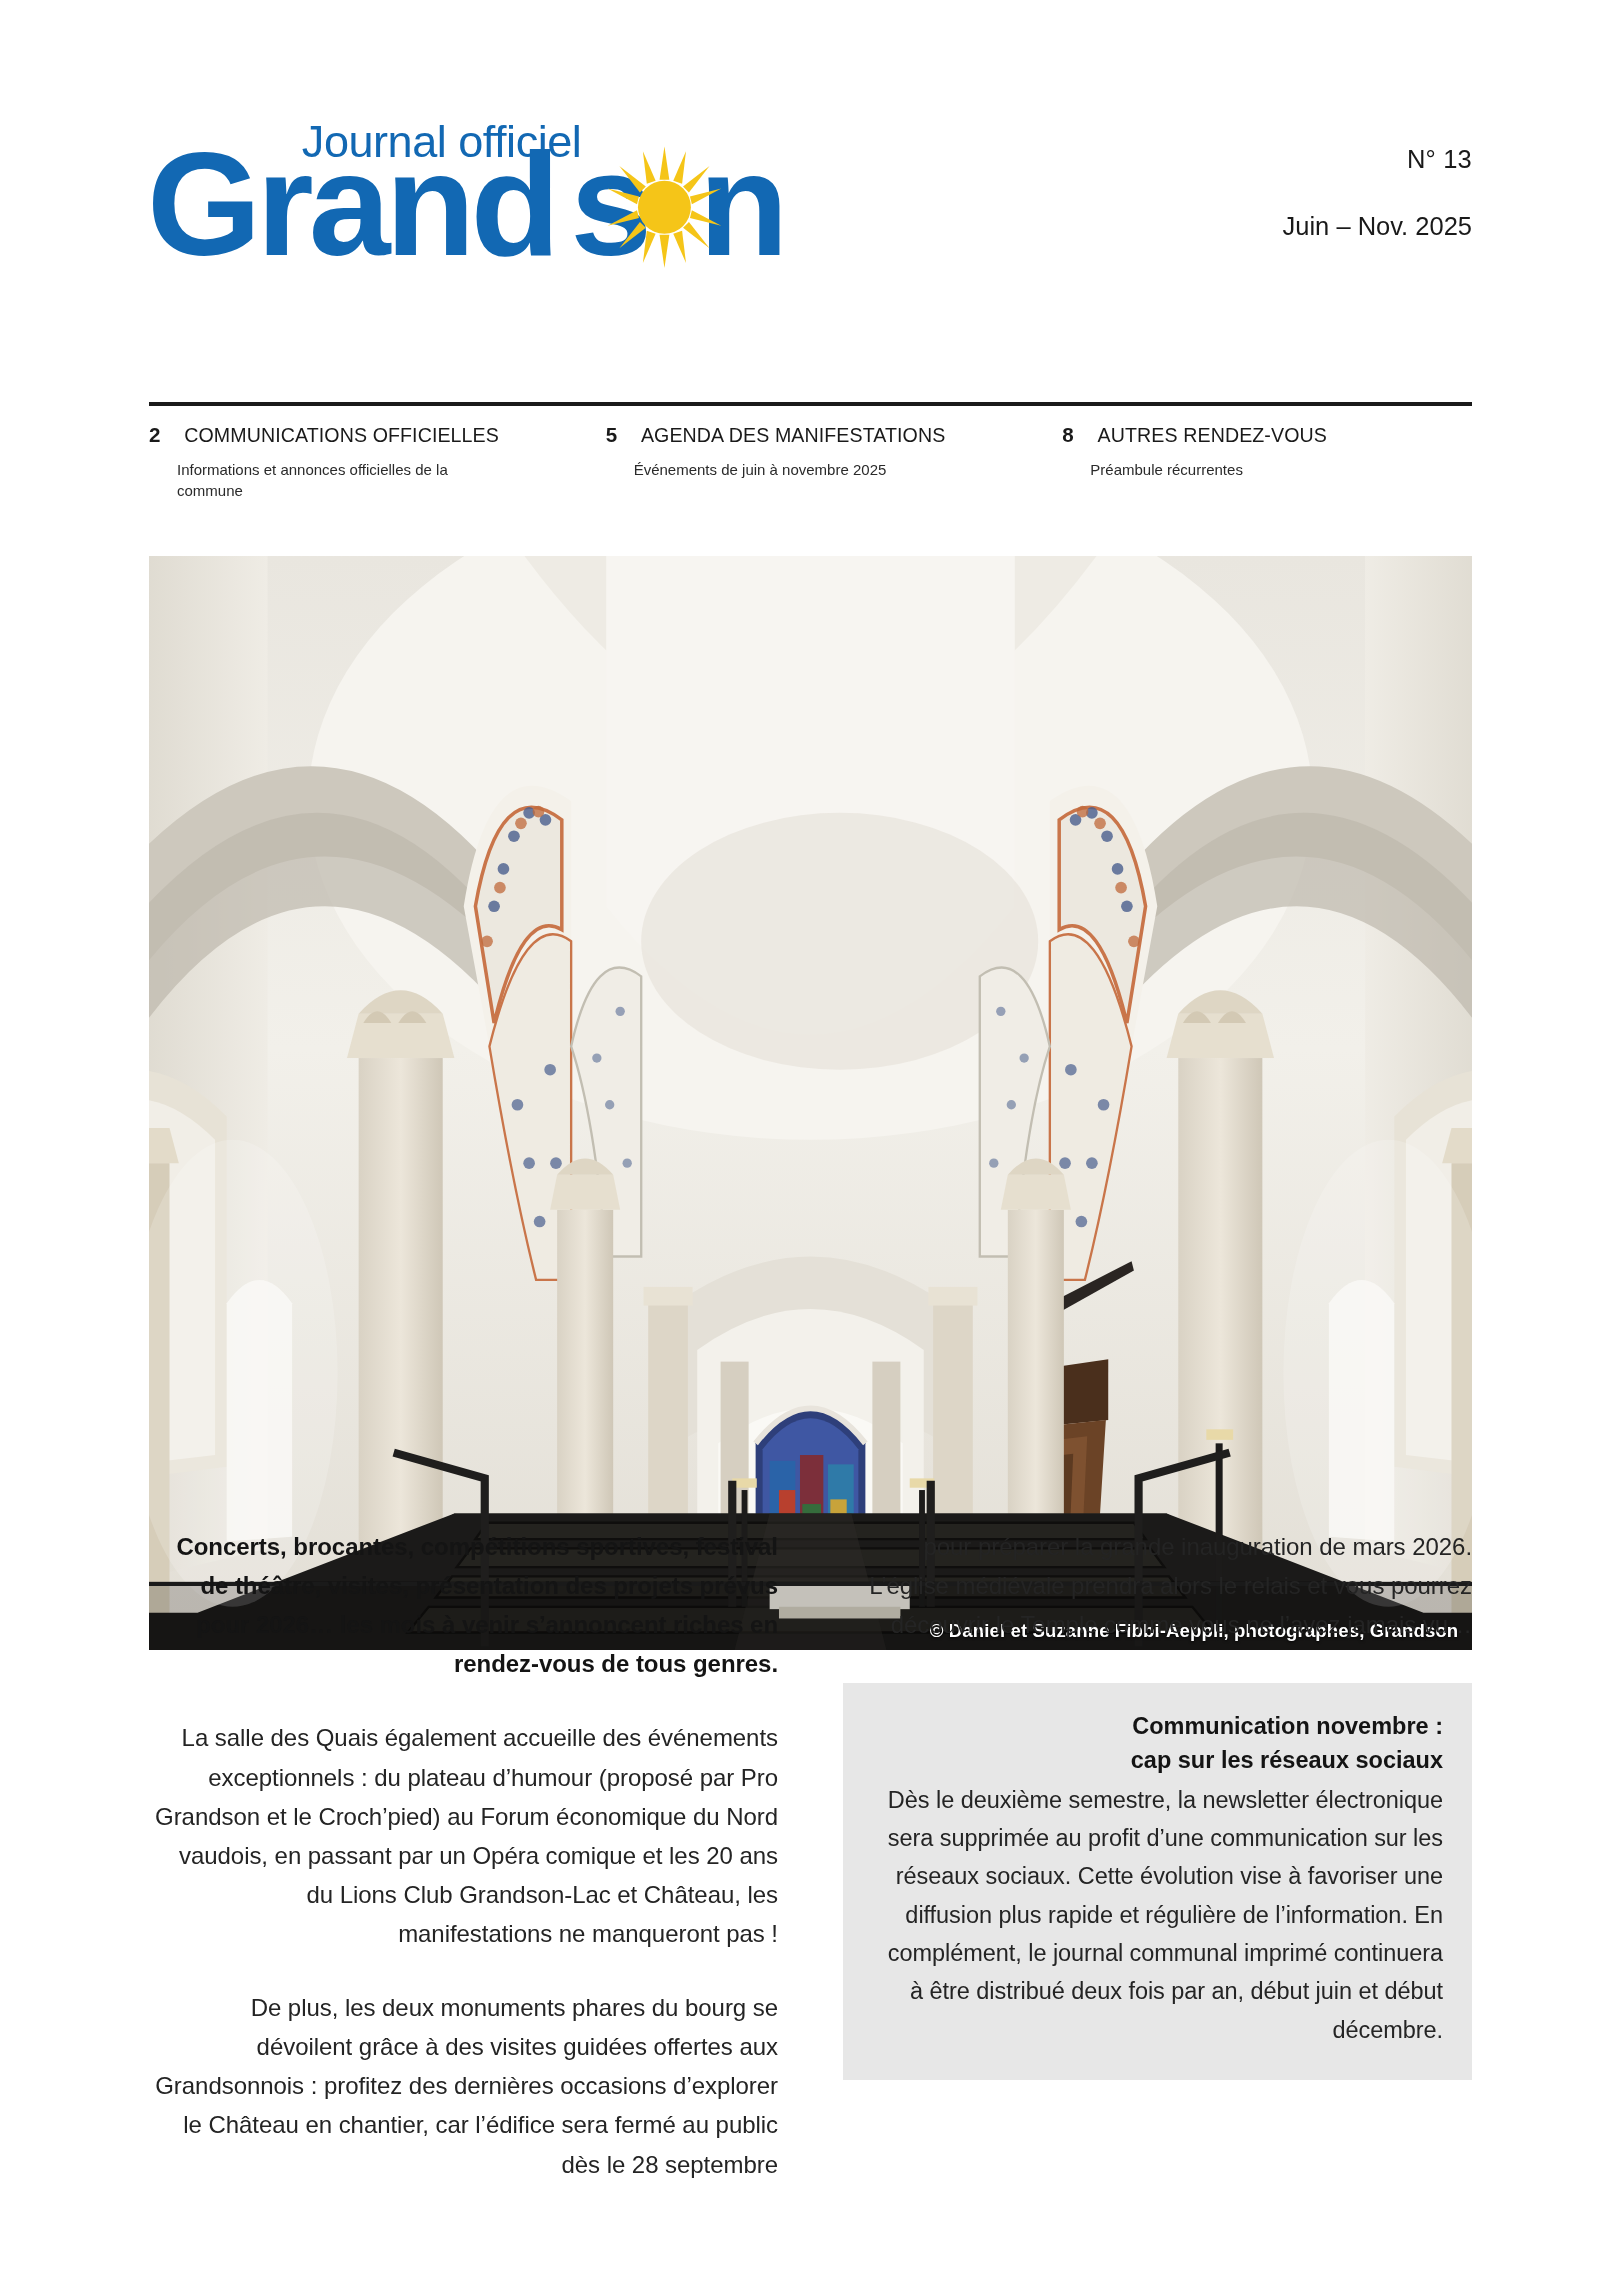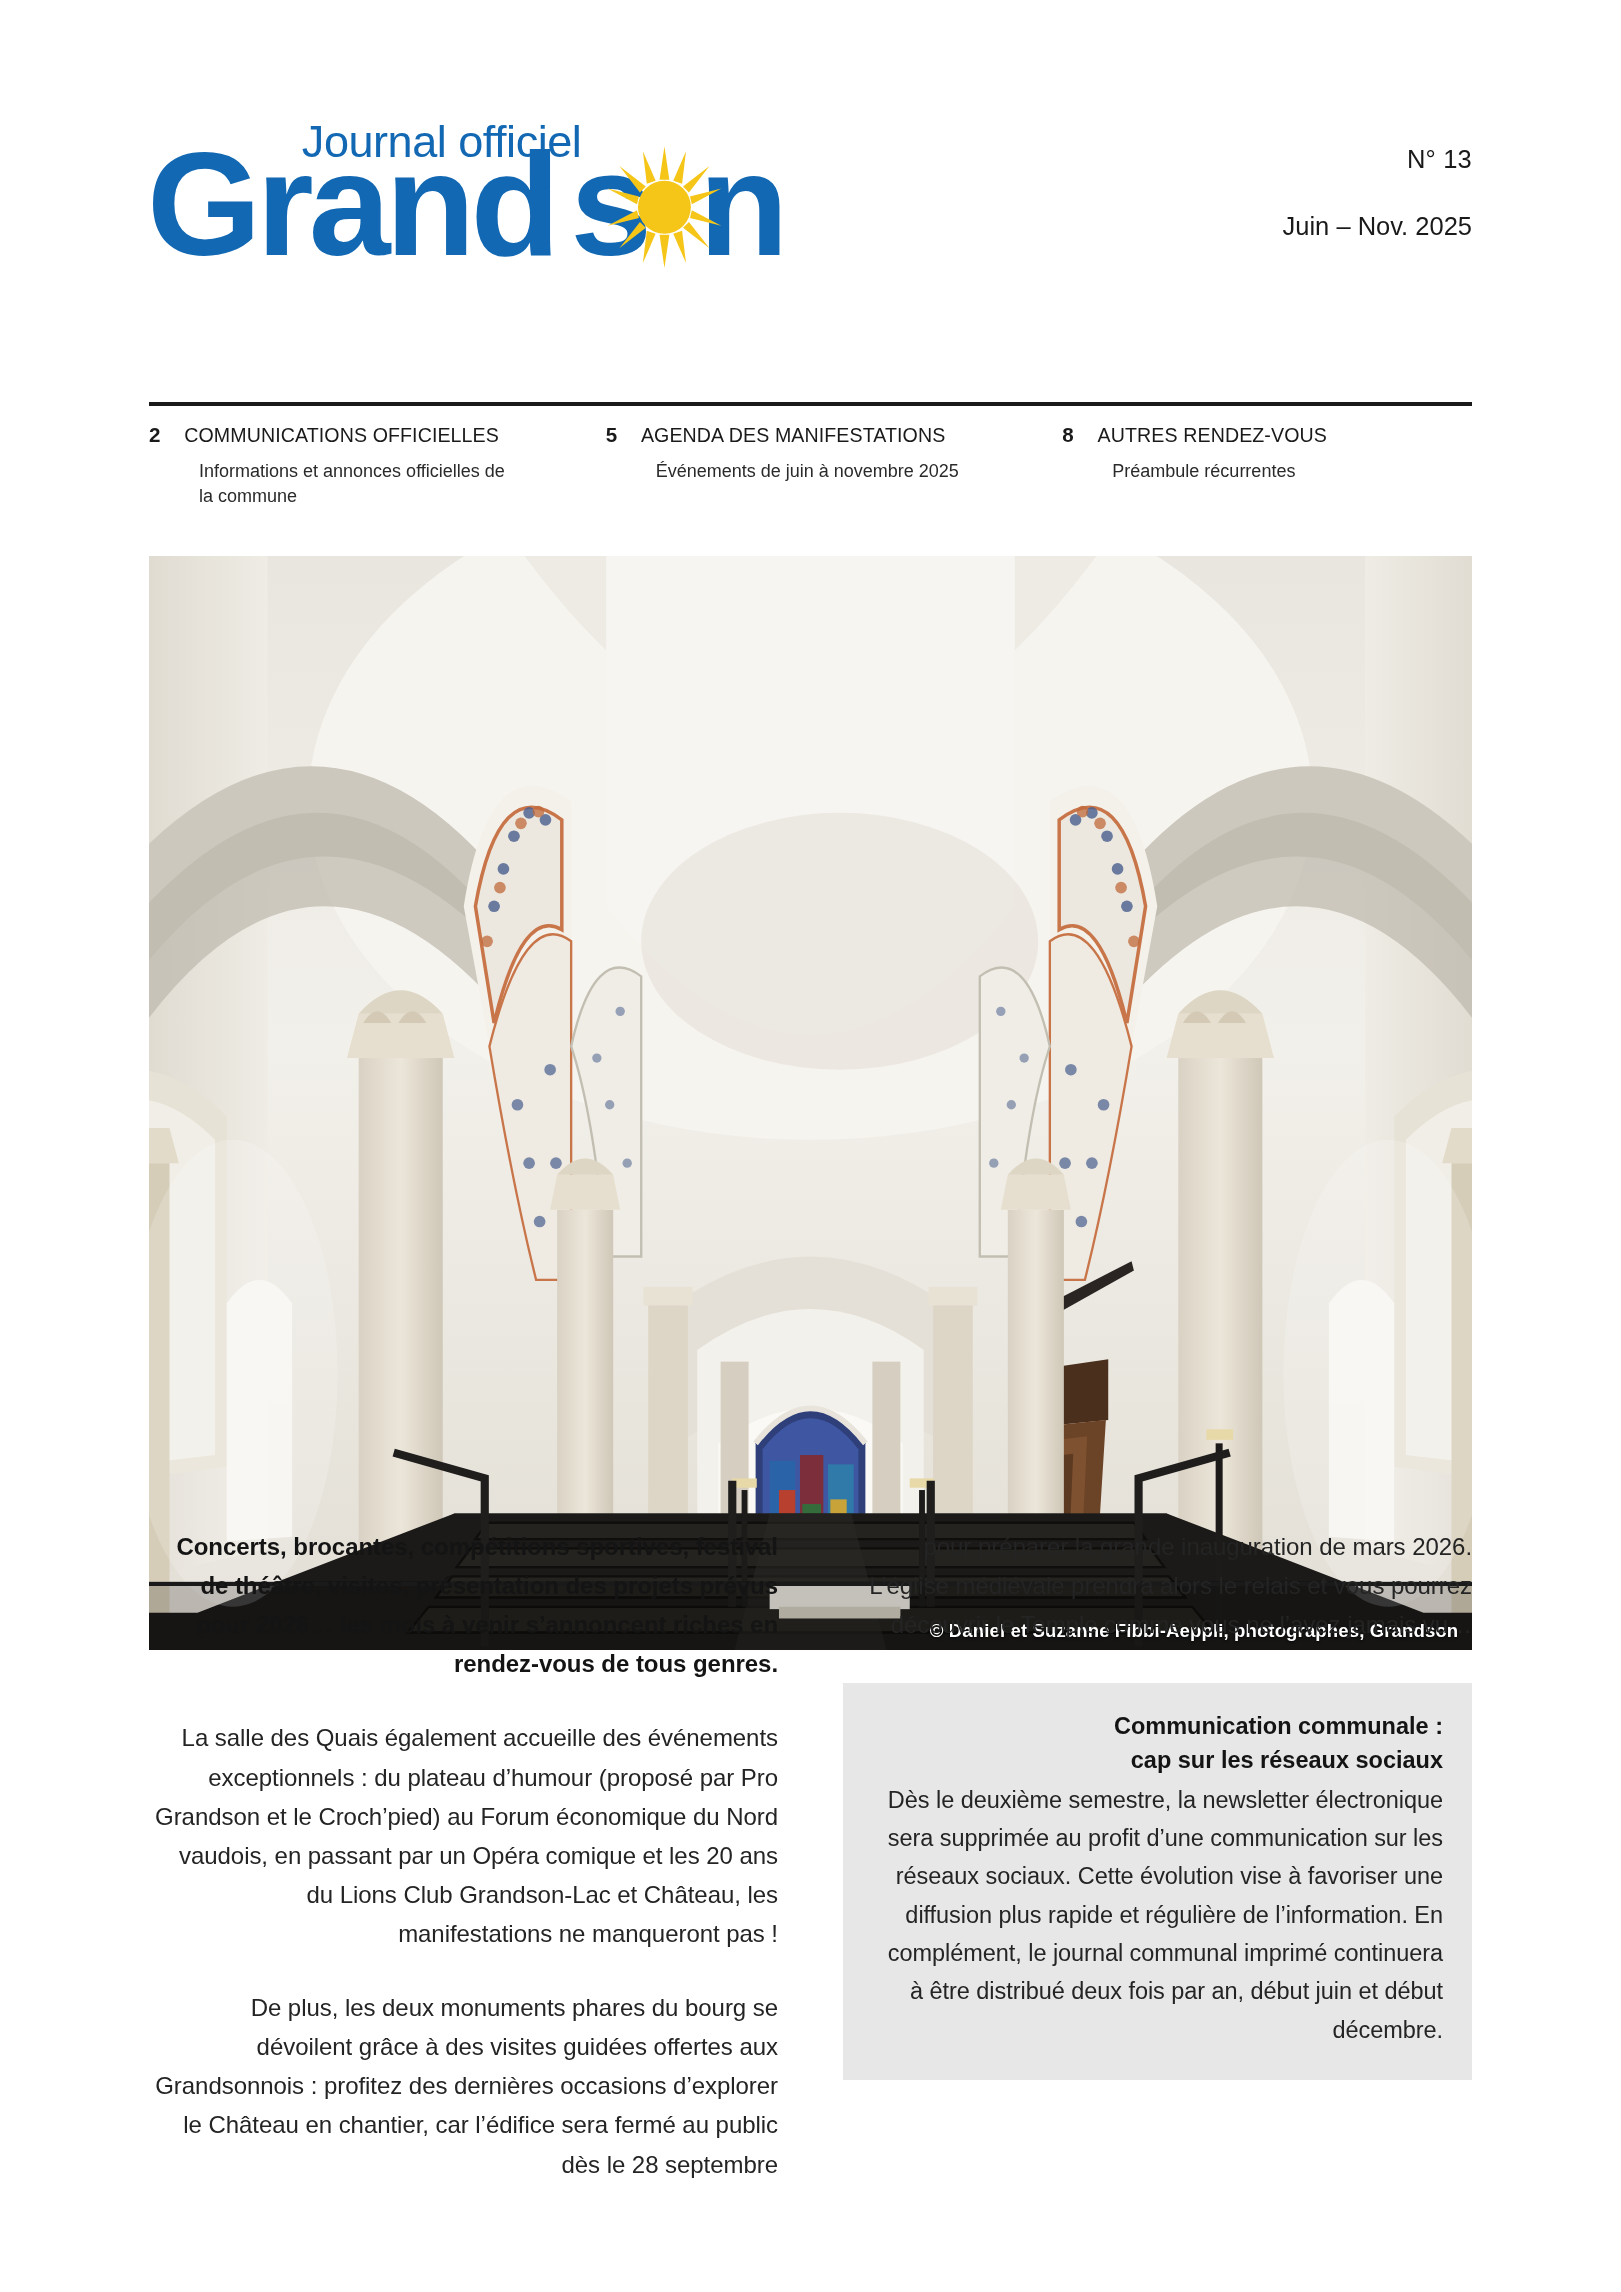--- a/index.html
+++ b/index.html
@@ -96,22 +96,22 @@
   }
   .toc-title {
     font-size: 19.6px;
     font-weight: normal;
     letter-spacing: 0.1px;
     color: #1a1a1a;
     text-transform: uppercase;
   }
   .toc-sub {
     margin-top: 11.8px;
-    margin-left: 50px;
-    font-size: 18px;
+    margin-left: 28px;
+    font-size: 15px;
     line-height: 1.42;
     color: #2a2a2a;
     max-width: 323px;
   }
 
   
   .hero {
     position: absolute;
     left: 149px;
     top: 556px;
@@ -523,21 +523,21 @@
     <div class="col">
       <p class="lead">Concerts, brocantes, compétitions sportives, festival de théâtre, visites, présentation des projets prévus pour 2026… les mois à venir s’annoncent riches en rendez-vous de tous genres.</p>
       <p class="body-p">La salle des Quais également accueille des événements exceptionnels : du plateau d’humour (proposé par Pro Grandson et le Croch’pied) au Forum économique du Nord vaudois, en passant par un Opéra comique et les 20 ans du Lions Club Grandson-Lac et Château, les manifestations ne manqueront pas !</p>
       <p class="body-p">De plus, les deux monuments phares du bourg se dévoilent grâce à des visites guidées offertes aux Grandsonnois : profitez des dernières occasions d’explorer le Château en chantier, car l’édifice sera fermé au public dès le 28 septembre</p>
     </div>
 
     <div class="col">
       <p class="intro-p">pour préparer la grande inauguration de mars 2026. L’église médiévale prendra alors le relais et vous pourrez découvrir le Temple comme vous ne l’avez jamais vu…</p>
 
       <aside class="callout">
-        <div class="callout-title">Communication communale :</div>
+        <div class="callout-title">Communication novembre :</div>
         <div class="callout-title">cap sur les réseaux sociaux</div>
         <p class="callout-body">Dès le deuxième semestre, la newsletter électronique sera supprimée au profit d’une communication sur les réseaux sociaux. Cette évolution vise à favoriser une diffusion plus rapide et régulière de l’information. En complément, le journal communal imprimé continuera à être distribué deux fois par an, début juin et début décembre.</p>
       </aside>
     </div>
   </div>
 
 </div>
 
 
 </body></html>

